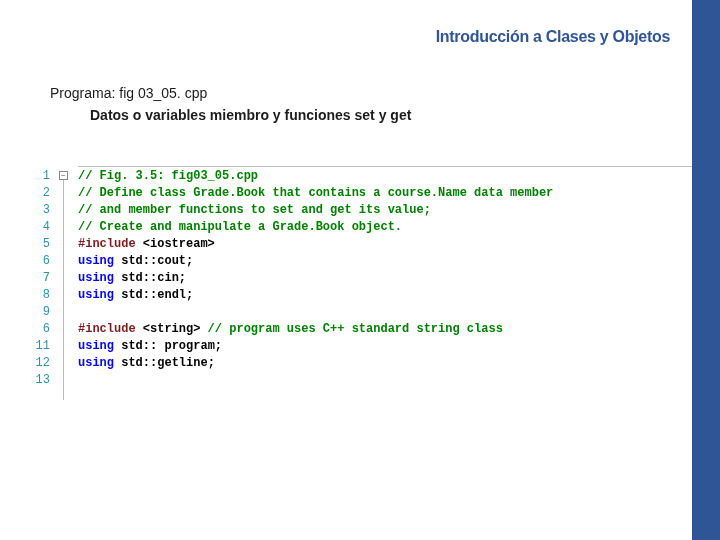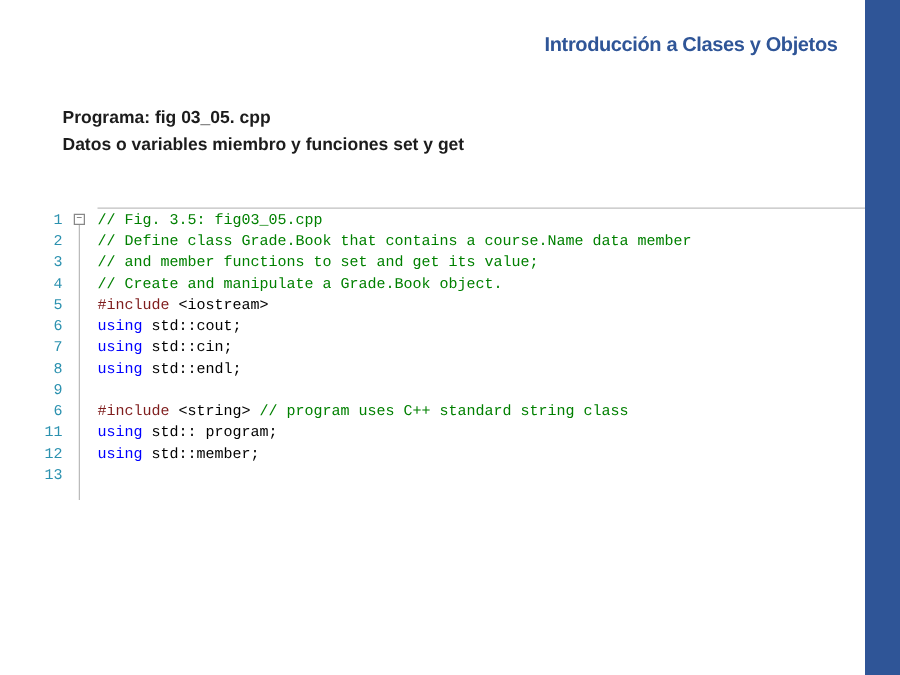--- a/index.html
+++ b/index.html
@@ -28,29 +28,30 @@
     color: #2f5597;
     letter-spacing: -0.3px;
   }
   .content {
     position: absolute;
     top: 82px;
     left: 50px;
   }
   .prog-label {
     font-size: 14px;
-    font-weight: 700;
+    font-weight: 400;
     color: #1c1c1c;
     line-height: 1.6;
   }
   .prog-desc {
     font-size: 14px;
     font-weight: 700;
     color: #1c1c1c;
     line-height: 1.6;
+    margin-left: 40px;
   }
   .code-area {
     position: absolute;
     top: 168px;
     left: 22px;
     width: 670px;
     font-family: Consolas, "Courier New", monospace;
     font-size: 12px;
     line-height: 17px;
   }
@@ -88,20 +89,21 @@
     top: 12px;
     width: 1px;
     height: 220px;
     background: #bbb;
   }
   .codecell {
     flex: 1;
     white-space: pre;
     color: #000;
     position: relative;
+    font-weight: bold;
   }
   .tok-comment { color: #008000; }
   .tok-pp { color: #7f1d1d; }
   .tok-inc { color: #000000; }
   .tok-kw { color: #0000ff; }
   .topline {
     position: absolute;
     left: 56px;
     right: 0;
     top: -2px;
@@ -189,21 +191,21 @@
 
   <div class="code-row">
     <div class="lineno">11</div>
     <div class="gutter"></div>
     <div class="codecell"><span class="tok-kw">using</span><span> std:: program;</span></div>
   </div>
 
   <div class="code-row">
     <div class="lineno">12</div>
     <div class="gutter"></div>
-    <div class="codecell"><span class="tok-kw">using</span><span> std::member;</span></div>
+    <div class="codecell"><span class="tok-kw">using</span><span> std::getline;</span></div>
   </div>
 
   <div class="code-row">
     <div class="lineno">13</div>
     <div class="gutter"></div>
     <div class="codecell"> </div>
   </div>
 
 </div>
 

